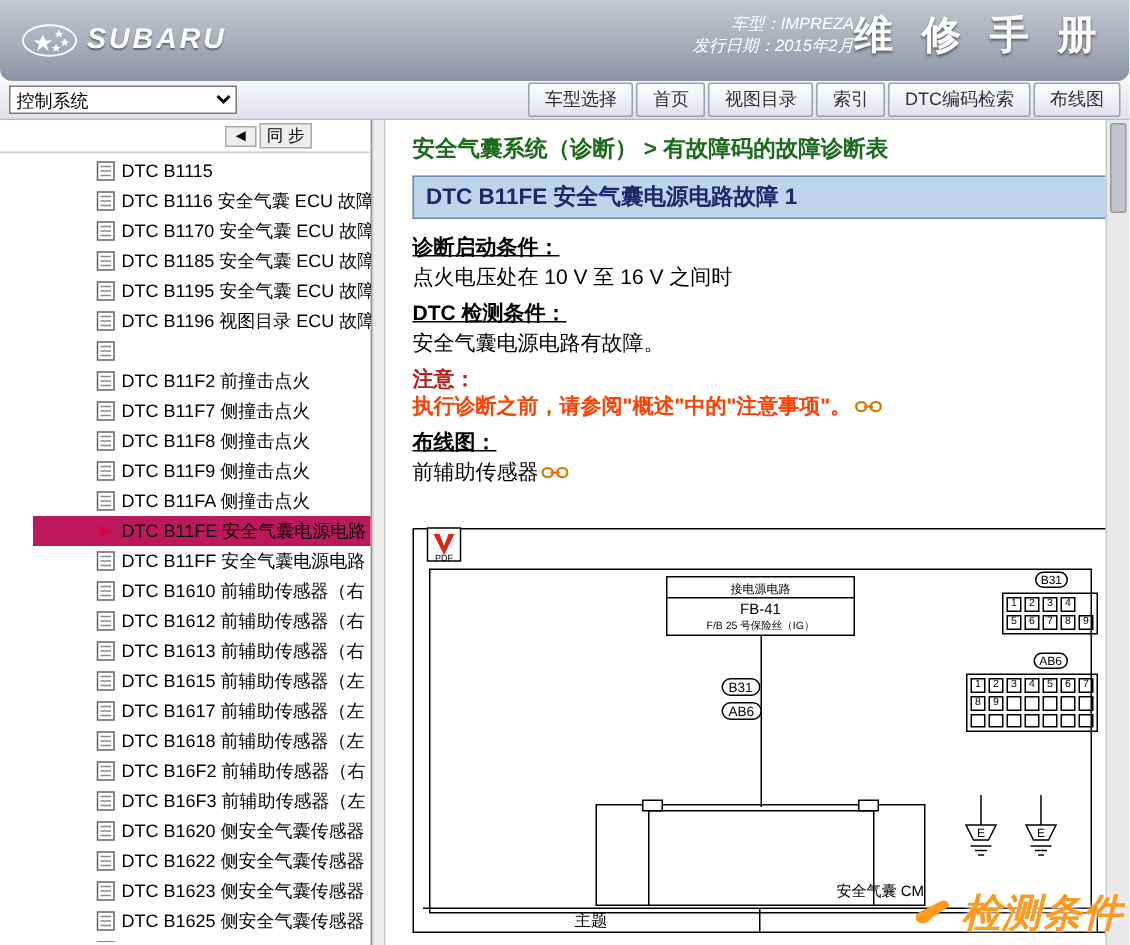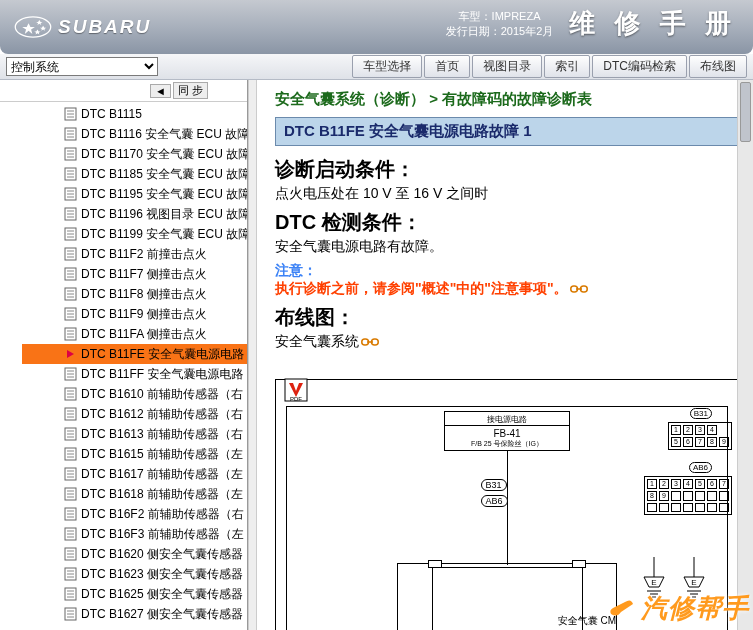--- a/index.html
+++ b/index.html
@@ -2,43 +2,43 @@
 <html><head>
 <meta charset="utf-8">
 <style>
   * { margin: 0; padding: 0; box-sizing: border-box; font-family: "Microsoft YaHei", SimSun, Arial, sans-serif; }
   body { width: 753px; height: 630px; overflow: hidden; background: #fff; position: relative; }
   .header { height: 54px; background: linear-gradient(to bottom, #c5c9d0 0%, #a8b0bc 50%, #8a95a5 100%); border-radius: 0 0 8px 8px; display: flex; align-items: center; padding: 0 14px; position: relative; }
   .logo-group { display: flex; align-items: center; gap: 6px; }
   .logo-star { width: 38px; height: 24px; }
   .brand { color: #fff; font-weight: bold; font-size: 19px; letter-spacing: 2px; text-shadow: 0 1px 1px rgba(0,0,0,.4); font-style: italic; }
   .header-right { position: absolute; right: 16px; top: 6px; display: flex; align-items: center; color: #fff; }
-  .meta { font-size: 11px; line-height: 1.3; text-align: center; margin-right: 16px; }
+  .meta { font-size: 11px; line-height: 1.3; text-align: right; margin-right: 0; font-style: italic; }
   .manual-title { font-size: 26px; font-weight: bold; letter-spacing: 6px; text-shadow: 0 1px 2px rgba(0,0,0,.5); }
   .toolbar { height: 26px; background: linear-gradient(to bottom, #f5f6f8, #dfe2e8); border-bottom: 1px solid #b5bbc6; display: flex; align-items: center; padding: 0 6px; gap: 4px; }
   .dropdown { height: 19px; font-size: 12px; border: 1px solid #7a7a7a; background: #fff; width: 152px; }
   .nav-buttons { margin-left: auto; display: flex; gap: 2px; }
   .nav-btn { font-size: 12px; padding: 2px 10px; background: linear-gradient(to bottom,#fefefe,#e0e3ea); border: 1px solid #9aa0ae; border-radius: 2px; cursor: pointer; color: #333; white-space: nowrap; }
   .main { display: flex; height: 550px; }
   .sidebar { width: 248px; border-right: 1px solid #999; overflow: hidden; background: #fff; position: relative; }
   .sync-bar { height: 22px; border-bottom: 1px solid #ccc; display:flex;align-items:center;padding-left:150px;gap:2px;font-size:12px;}
   .sync-btn{border:1px solid #aaa;background:#eee;font-size:11px;padding:0 4px;cursor:pointer;}
   .tree { overflow-y: auto; overflow-x: hidden; height: 526px; padding: 2px 0 2px 2px; margin-left: 20px; }
   .tree-item { display: flex; align-items: center; height: 20px; font-size: 12px; color: #000; white-space: nowrap; cursor: pointer; padding-left: 42px; gap: 4px; }
-  .tree-item.selected { background: #f97316; }
+  .tree-item.selected { background: #be185d; }
   .doc-icon { width: 13px; height: 14px; flex-shrink: 0; }
   .doc-icon rect { fill:#fff; stroke:#666; }
   .doc-icon line { stroke:#888; stroke-width:1; }
   .arrow-icon { width:13px;height:14px;flex-shrink:0;}
   .content { flex: 1; overflow-y: auto; overflow-x: hidden; padding: 10px 14px 0 18px; font-size: 14px; position: relative; }
   .breadcrumb { color: #1c6a1c; font-weight: bold; font-size: 15px; margin-bottom: 8px; }
   .title-bar { background: #bcd5ea; border: 1px solid #6b8aac; padding: 4px 8px; font-weight: bold; color: #1a2a6b; font-size: 15px; margin-bottom: 10px; }
-  .section-label { font-weight: bold; margin-top: 6px; margin-bottom: 2px; font-size: 20px; }
+  .section-label { font-weight: bold; margin-top: 6px; margin-bottom: 2px; font-size: 14px; text-decoration: underline; }
   .section-text { font-size: 14px; margin-bottom: 4px; }
-  .warn-label { color: #3b82f6; font-weight: bold; margin-top: 6px; }
+  .warn-label { color: #b91c1c; font-weight: bold; margin-top: 6px; }
   .warn-text { color: #ff4000; font-weight: bold; font-size: 14px; margin-bottom: 4px; }
   .link-icon { display:inline-block; width:18px; height:12px; vertical-align:middle; margin-left:2px;}
   .diagram-box { border: 1px solid #000; margin-top: 18px; padding: 4px 4px 0 4px; height: 270px; overflow: hidden; position: relative; }
   .pdf-badge { position: absolute; top: -26px; left: 4px; width: 26px; height: 26px; }
   .diagram-inner { border: 1px solid #000; margin: 22px 6px 0 6px; height: 230px; position: relative; }
   .box-top { position:absolute; top:4px; left:50%; transform:translateX(-50%); border:1px solid #000; width:126px; height:40px; font-size:10px; text-align:center; padding-top:2px;}
   .box-bottom { position:absolute; bottom:4px; left:50%; transform:translateX(-50%); border:1px solid #000; width:220px; height:68px; font-size:10px; text-align:center;}
   .box-bottom-label{position:absolute;bottom:2px;left:0;right:0;text-align:right;font-size:10px;}
   .wire{position:absolute;background:#000;}
   .conn-label{position:absolute;font-size:9px;border:1px solid #000;border-radius:8px;padding:0 4px;background:#fff;}
@@ -152,21 +152,20 @@
           </svg>
           <span>DTC B1196 视图目录 ECU 故障</span>
         </div>
         <div class="tree-item">
           <svg class="doc-icon" viewBox="0 0 13 14">
             <rect x="1" y="1" width="11" height="12"></rect>
             <line x1="3" y1="4" x2="10" y2="4"></line>
             <line x1="3" y1="7" x2="10" y2="7"></line>
             <line x1="3" y1="10" x2="10" y2="10"></line>
           </svg>
-          <span>DTC B1199 安全气囊 ECU 故障</span>
         </div>
         <div class="tree-item">
           <svg class="doc-icon" viewBox="0 0 13 14">
             <rect x="1" y="1" width="11" height="12"></rect>
             <line x1="3" y1="4" x2="10" y2="4"></line>
             <line x1="3" y1="7" x2="10" y2="7"></line>
             <line x1="3" y1="10" x2="10" y2="10"></line>
           </svg>
           <span>DTC B11F2 前撞击点火</span>
         </div>
@@ -294,20 +293,29 @@
           <span>DTC B16F3 前辅助传感器（左</span>
         </div>
         <div class="tree-item">
           <svg class="doc-icon" viewBox="0 0 13 14">
             <rect x="1" y="1" width="11" height="12"></rect>
             <line x1="3" y1="4" x2="10" y2="4"></line>
             <line x1="3" y1="7" x2="10" y2="7"></line>
             <line x1="3" y1="10" x2="10" y2="10"></line>
           </svg>
           <span>DTC B1620 侧安全气囊传感器</span>
+        </div>
+        <div class="tree-item">
+          <svg class="doc-icon" viewBox="0 0 13 14">
+            <rect x="1" y="1" width="11" height="12"></rect>
+            <line x1="3" y1="4" x2="10" y2="4"></line>
+            <line x1="3" y1="7" x2="10" y2="7"></line>
+            <line x1="3" y1="10" x2="10" y2="10"></line>
+          </svg>
+          <span>DTC B1622 侧安全气囊传感器</span>
         </div>
         <div class="tree-item">
           <svg class="doc-icon" viewBox="0 0 13 14">
             <rect x="1" y="1" width="11" height="12"></rect>
             <line x1="3" y1="4" x2="10" y2="4"></line>
             <line x1="3" y1="7" x2="10" y2="7"></line>
             <line x1="3" y1="10" x2="10" y2="10"></line>
           </svg>
           <span>DTC B1623 侧安全气囊传感器</span>
         </div>
@@ -340,21 +348,21 @@
     <div class="section-text">点火电压处在 10 V 至 16 V 之间时</div>
     <div class="section-label">DTC 检测条件：</div>
     <div class="section-text">安全气囊电源电路有故障。</div>
     <div class="warn-label">注意：</div>
     <div class="warn-text"><span>执行诊断之前，请参阅"概述"中的"注意事项"。</span><svg class="link-icon" viewBox="0 0 24 14">
           <rect x="1" y="3" width="9" height="8" rx="4" fill="none" stroke="#d97a00" stroke-width="2"></rect>
           <rect x="14" y="3" width="9" height="8" rx="4" fill="none" stroke="#d97a00" stroke-width="2"></rect>
           <line x1="8" y1="7" x2="16" y2="7" stroke="#d97a00" stroke-width="2"></line>
         </svg></div>
     <div class="section-label">布线图：</div>
-    <div class="section-text"><span>安全气囊系统</span><svg class="link-icon" viewBox="0 0 24 14">
+    <div class="section-text"><span>前辅助传感器</span><svg class="link-icon" viewBox="0 0 24 14">
           <rect x="1" y="3" width="9" height="8" rx="4" fill="none" stroke="#d97a00" stroke-width="2"></rect>
           <rect x="14" y="3" width="9" height="8" rx="4" fill="none" stroke="#d97a00" stroke-width="2"></rect>
           <line x1="8" y1="7" x2="16" y2="7" stroke="#d97a00" stroke-width="2"></line>
         </svg></div>
 
     <div style="position:relative;margin-top:28px;">
       <svg class="pdf-badge" viewBox="0 0 26 26" style="position:absolute;top:-2px;left:8px;z-index:2;">
           <rect x="2" y="2" width="22" height="22" fill="#fff" stroke="#000"></rect>
           <path d="M6 6 L13 20 L20 6 L16 6 L13 14 L10 6 Z" fill="#d21"></path>
           <text x="13" y="24" font-size="6" text-anchor="middle" fill="#000">PDF</text>
@@ -459,14 +467,14 @@
 </div>
 
 <div class="scrollbar-v">
     <div class="thumb"></div>
   </div>
 
 <div class="watermark">
   <svg width="30" height="26" viewBox="0 0 30 26">
       <path d="M4 18 Q2 14 6 12 L18 6 Q24 2 26 8 L14 16 Q10 22 4 18" fill="#ff9a1e"></path>
     </svg>
-  <span>汽修帮手</span>
+  <span>检测条件</span>
 </div>
 
 </body></html>

